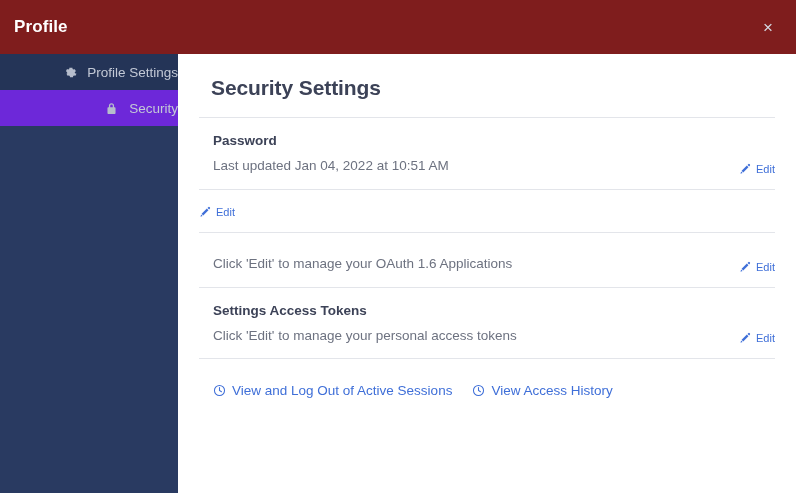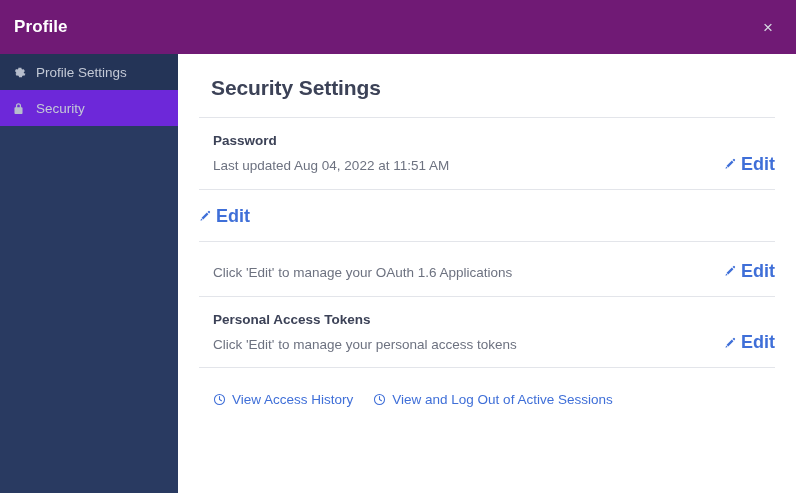--- a/index.html
+++ b/index.html
@@ -22,21 +22,21 @@
     display: flex;
     flex-direction: column;
     background: #ffffff;
     position: relative;
   }
 
   
   .titlebar {
     height: 54px;
     flex: 0 0 54px;
-    background: #701a75;
+    background: #7f1d1d;
     display: flex;
     align-items: center;
     justify-content: space-between;
     padding: 0 14px 0 14px;
     box-sizing: border-box;
   }
   .titlebar-title {
     color: #ffffff;
     font-size: 17px;
     font-weight: bold;
@@ -75,20 +75,21 @@
   }
   .side-item {
     display: flex;
     align-items: center;
     height: 36px;
     padding: 0 0 0 13px;
     box-sizing: border-box;
     cursor: pointer;
     color: #c3c9d6;
     font-size: 13.5px;
+    justify-content: flex-end;
   }
   .side-item.dim { background: #243457; }
   .side-item.active { background: #6d28d9; }
   .side-item .sicon {
     width: 19px;
     flex: 0 0 19px;
     display: flex;
     align-items: center;
     justify-content: flex-start;
     color: #b6bdcc;
@@ -136,27 +137,26 @@
     color: #6d7280;
     margin-top: 8px;
     line-height: 1.25;
   }
 
   .edit-link {
     display: flex;
     align-items: center;
     gap: 5px;
     color: #3f6fd8;
-    font-size: 18px;
+    font-size: 11px;
     text-decoration: none;
     white-space: nowrap;
     flex: 0 0 auto;
     margin-top: 1px;
     cursor: pointer;
-    font-weight: bold;
   }
   .edit-link .pencil { display: flex; align-items: center; }
 
   
   .footer {
     display: flex;
     align-items: center;
     gap: 20px;
     padding: 24px 0 0 14px;
   }
@@ -209,21 +209,21 @@
 
     <div class="main">
 
       <div class="page-title">Security Settings</div>
 
       <div class="rows">
 
         <div class="row">
           <div class="row-text">
             <div class="row-title">Password</div>
-            <div class="row-sub">Last updated Aug 04, 2022 at 11:51 AM</div>
+            <div class="row-sub">Last updated Jan 04, 2022 at 10:51 AM</div>
           </div>
           <a class="edit-link">
             <span class="pencil">
               <svg width="12" height="12" viewBox="0 0 16 16" fill="currentColor" aria-hidden="true">
                 <path d="M12.3 1.6a1.4 1.4 0 0 1 2 0l.1.1a1.4 1.4 0 0 1 0 2l-.9.9-2.1-2.1.9-.9zM10.5 3.4l2.1 2.1-7 7-2.1-2.1 7-7zM2.8 11.3l2 2-2.8.9.8-2.9z"></path>
               </svg>
             </span>
             <span>Edit</span>
           </a>
         </div>
@@ -248,51 +248,51 @@
               <svg width="12" height="12" viewBox="0 0 16 16" fill="currentColor" aria-hidden="true">
                 <path d="M12.3 1.6a1.4 1.4 0 0 1 2 0l.1.1a1.4 1.4 0 0 1 0 2l-.9.9-2.1-2.1.9-.9zM10.5 3.4l2.1 2.1-7 7-2.1-2.1 7-7zM2.8 11.3l2 2-2.8.9.8-2.9z"></path>
               </svg>
             </span>
             <span>Edit</span>
           </a>
         </div>
 
         <div class="row">
           <div class="row-text">
-            <div class="row-title">Personal Access Tokens</div>
+            <div class="row-title">Settings Access Tokens</div>
             <div class="row-sub">Click 'Edit' to manage your personal access tokens</div>
           </div>
           <a class="edit-link">
             <span class="pencil">
               <svg width="12" height="12" viewBox="0 0 16 16" fill="currentColor" aria-hidden="true">
                 <path d="M12.3 1.6a1.4 1.4 0 0 1 2 0l.1.1a1.4 1.4 0 0 1 0 2l-.9.9-2.1-2.1.9-.9zM10.5 3.4l2.1 2.1-7 7-2.1-2.1 7-7zM2.8 11.3l2 2-2.8.9.8-2.9z"></path>
               </svg>
             </span>
             <span>Edit</span>
           </a>
         </div>
 
       </div>
 
       <div class="footer">
+        <a class="foot-link">
+          <span class="clock">
+            <svg width="13" height="13" viewBox="0 0 16 16" fill="none" stroke="currentColor" stroke-width="1.3" aria-hidden="true">
+              <circle cx="8" cy="8" r="6.2"></circle>
+              <path d="M8 4.4V8l2.4 1.6" stroke-linecap="round"></path>
+            </svg>
+          </span>
+          <span>View and Log Out of Active Sessions</span>
+        </a>
         <a class="foot-link">
           <span class="clock">
             <svg width="13" height="13" viewBox="0 0 16 16" fill="none" stroke="currentColor" stroke-width="1.3" aria-hidden="true">
               <circle cx="8" cy="8" r="6.2"></circle>
               <path d="M8 4.4V8l2.4 1.6" stroke-linecap="round"></path>
             </svg>
           </span>
           <span>View Access History</span>
         </a>
-        <a class="foot-link">
-          <span class="clock">
-            <svg width="13" height="13" viewBox="0 0 16 16" fill="none" stroke="currentColor" stroke-width="1.3" aria-hidden="true">
-              <circle cx="8" cy="8" r="6.2"></circle>
-              <path d="M8 4.4V8l2.4 1.6" stroke-linecap="round"></path>
-            </svg>
-          </span>
-          <span>View and Log Out of Active Sessions</span>
-        </a>
       </div>
 
     </div>
   </div>
 </div>
 
 </body></html>

